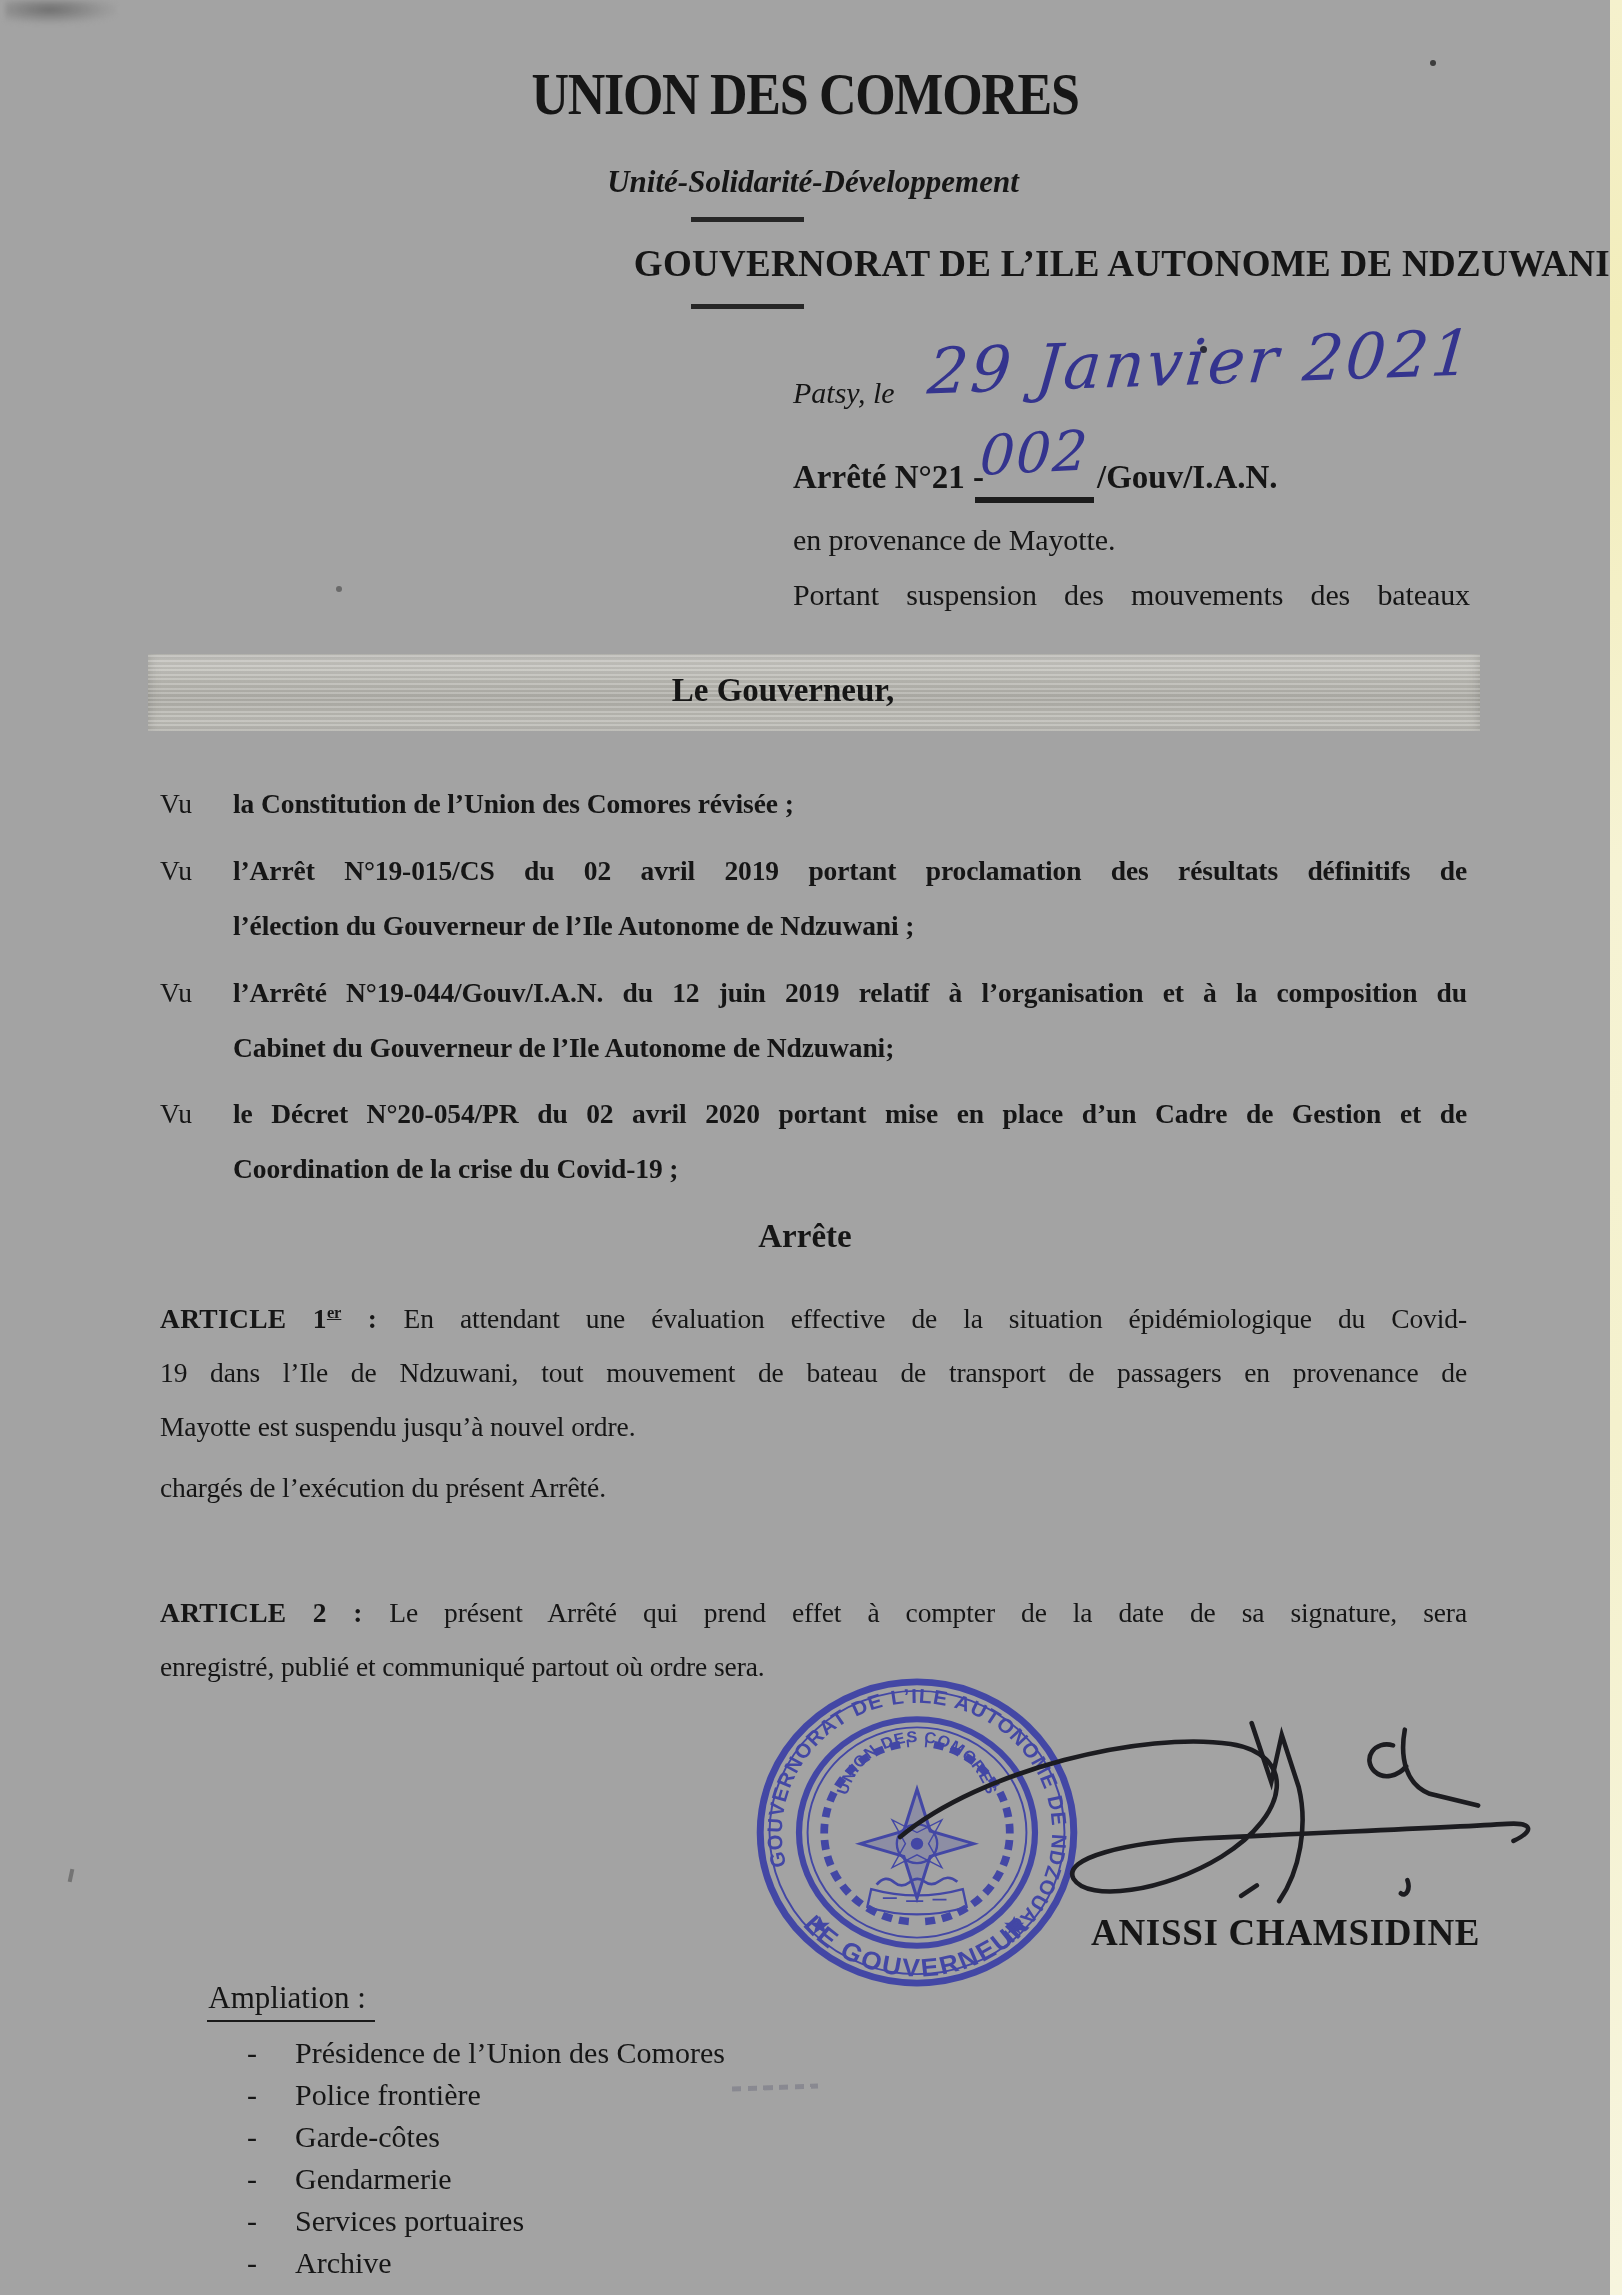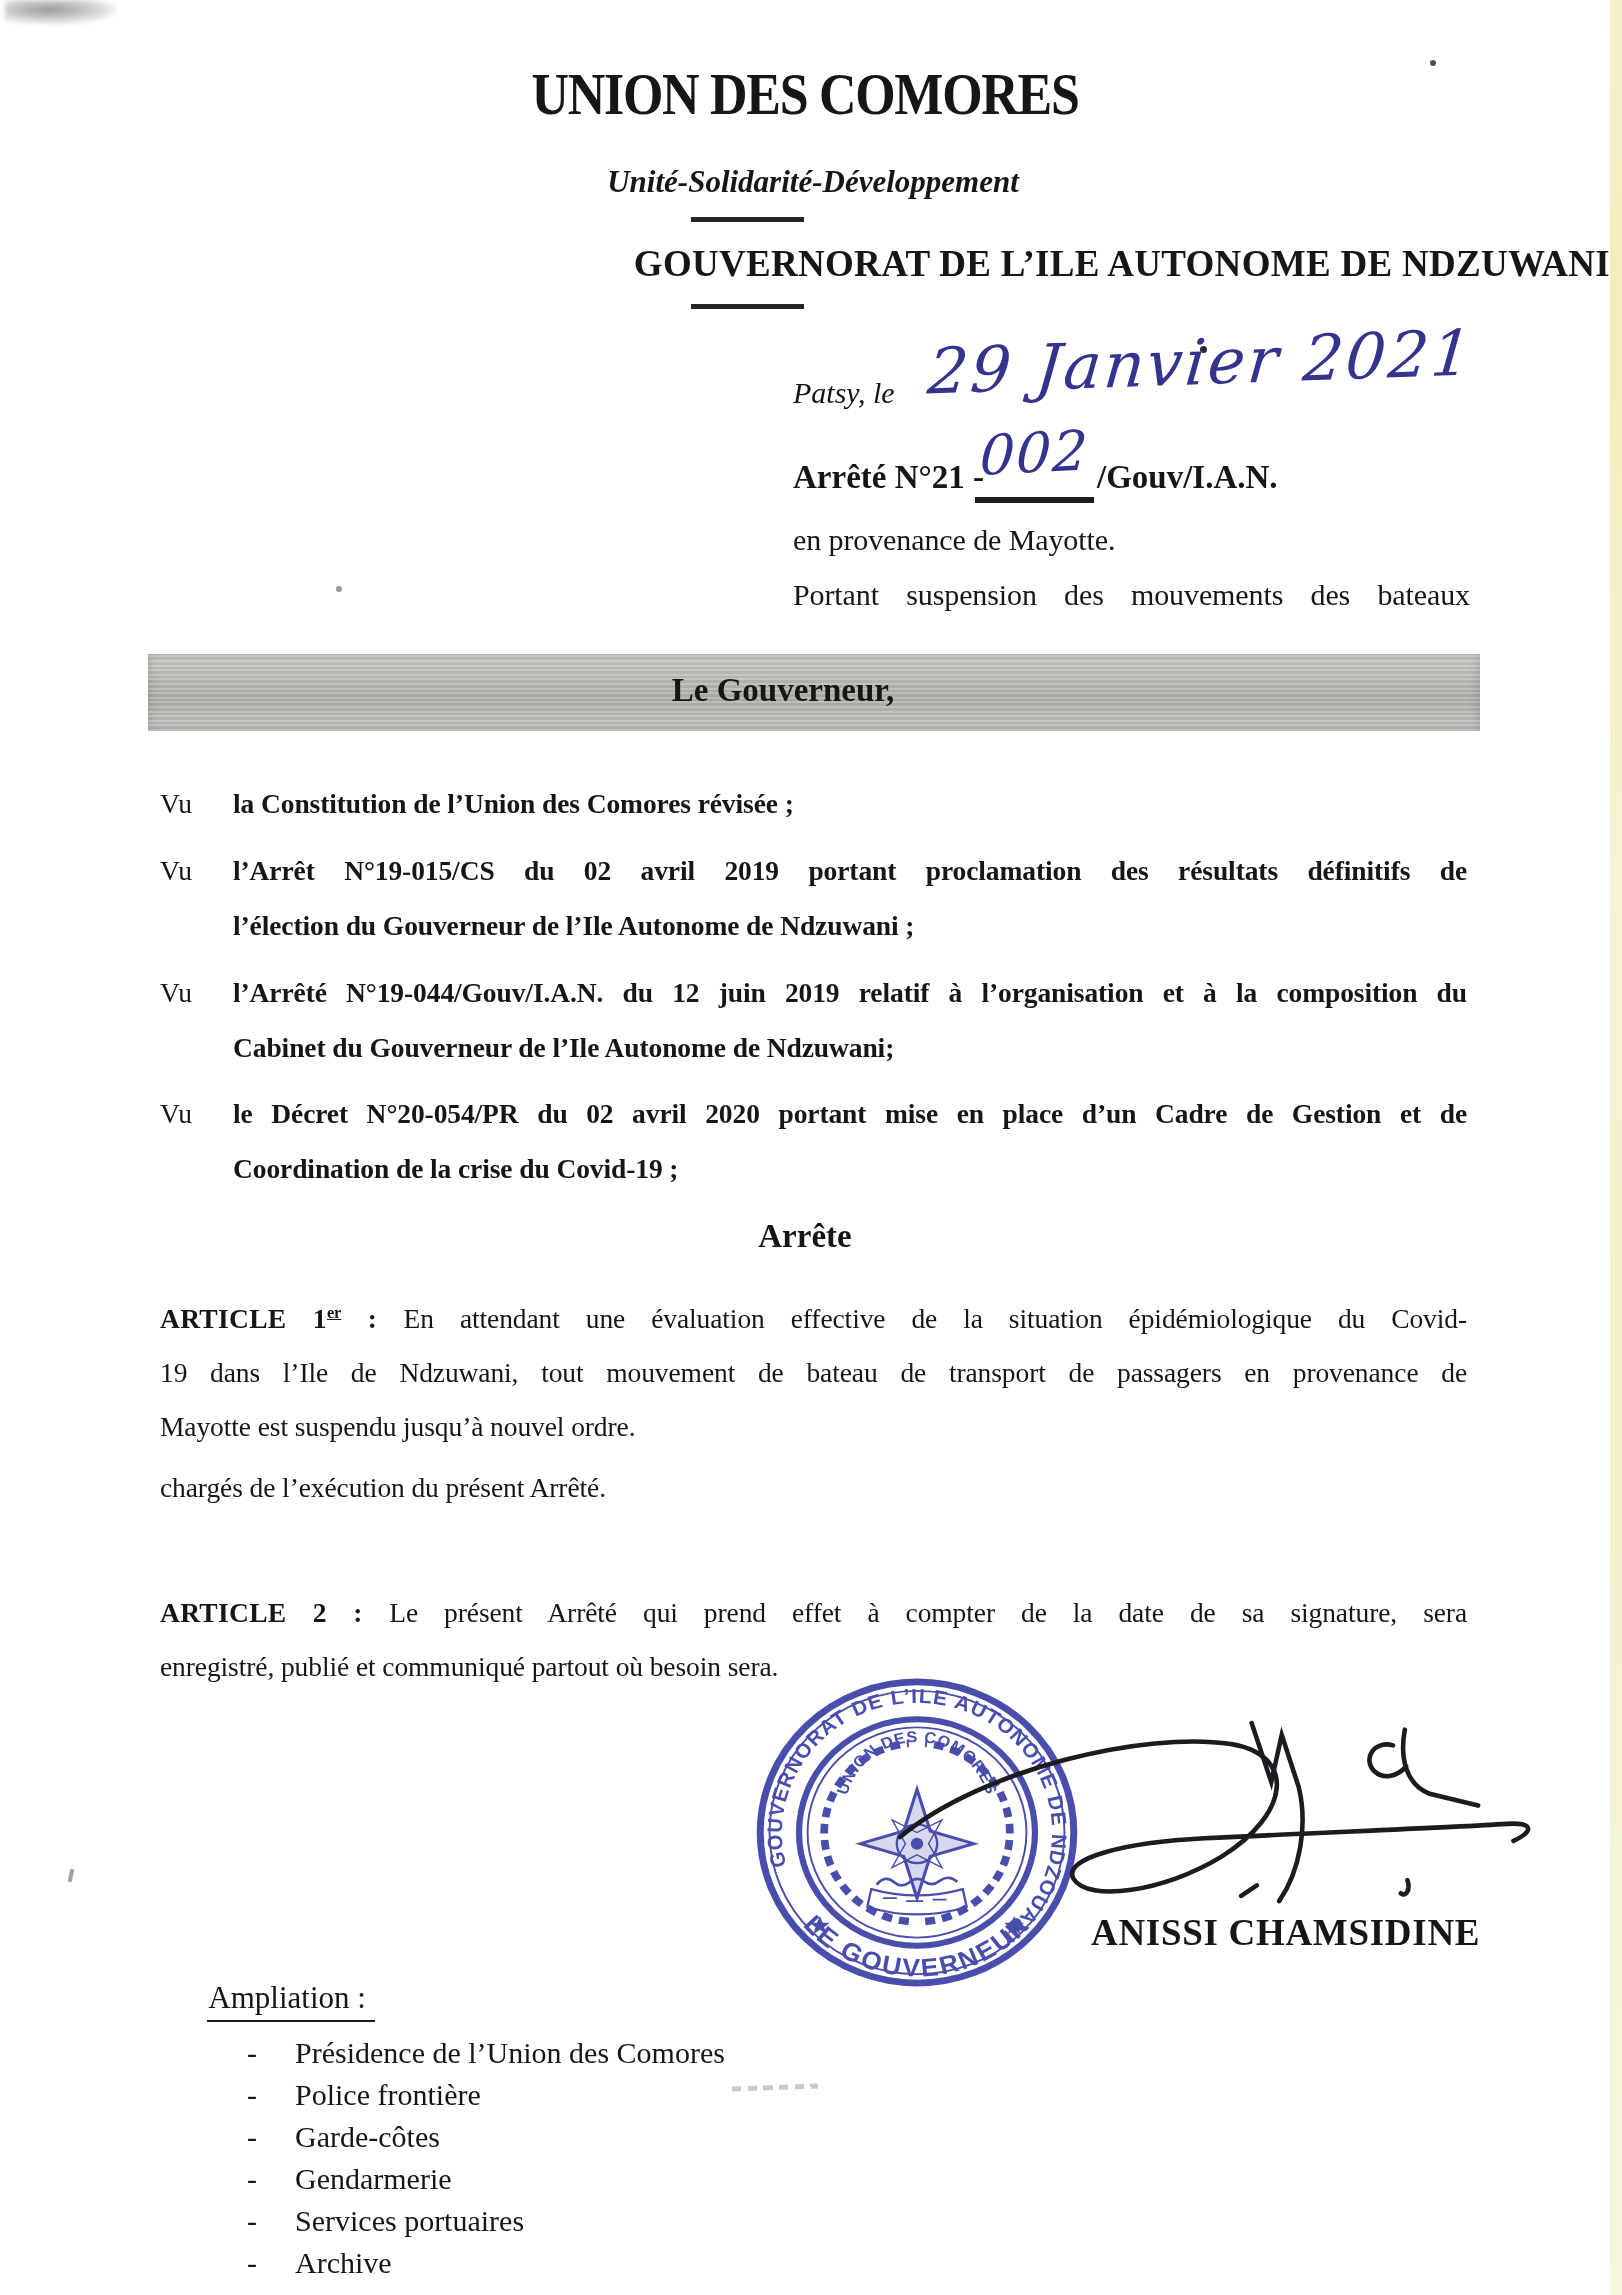--- a/index.html
+++ b/index.html
@@ -1,20 +1,20 @@
 <!DOCTYPE html>
 <html style="--ink: #34348e; --stamp: #3c41a6;font-size:10.5px"><head>
 <meta charset="utf-8">
 <style>
   :root { --ink:#34348e; --stamp:#3c41a6; --text:#161616; }
   * { margin:0; padding:0; box-sizing:border-box; }
   body { background:#777; }
   .page {
     position:relative; width:1623px; height:2295px; margin:0 auto;
-    background:#ffffff; color:var(--text);
+    background:#a3a3a3; color:var(--text);
     font-family:"Liberation Serif", serif; overflow:hidden;
   }
   .abs { position:absolute; }
 
   
   .edge-strip { right:0; top:0; bottom:0; width:13px;
     background:linear-gradient(to bottom,#f5f1cd 0%,#f2edba 14%,#f6f3d4 38%,#f4f1cd 62%,#f7f5de 100%); }
   .corner-smudge { left:5.2px; top:0; width:111px; height:23.6px; filter:blur(2px);
     background:radial-gradient(ellipse at 40% 40%, rgba(70,70,70,.55), rgba(130,130,130,.25) 60%, transparent 78%); }
   .dot { border-radius:50%; }
@@ -154,21 +154,21 @@
   <div class="abs article article-1">
     <div class="jl"><b>ARTICLE 1</b><sup>er</sup><b> : </b><span>En attendant une évaluation effective de la situation épidémiologique du Covid-</span></div>
     <div class="jl">19 dans l’Ile de Ndzuwani, tout mouvement de bateau de transport de passagers en provenance de</div>
     <div class="jl jl-last">Mayotte est suspendu jusqu’à nouvel ordre.</div>
   </div>
   <div class="abs article article-2">
     <div class="jl jl-last">chargés de l’exécution du présent Arrêté.</div>
   </div>
   <div class="abs article article-3">
     <div class="jl"><b>ARTICLE 2</b><sup></sup><b> : </b><span>Le présent Arrêté qui prend effet à compter de la date de sa signature, sera</span></div>
-    <div class="jl jl-last">enregistré, publié et communiqué partout où besoin sera.</div>
+    <div class="jl jl-last">enregistré, publié et communiqué partout où ordre sera.</div>
   </div>
 
   <svg class="abs stamp" viewBox="0 0 420 420" preserveAspectRatio="none">
     <defs>
       <path id="arcTop" d="M 41.9 255 A 174 174 0 1 1 309.8 352.5"></path>
       <path id="arcBottom" d="M 62.1 334.1 A 193 193 0 0 0 357.9 334.1"></path>
       <path id="arcInner" d="M 119 194 A 92 92 0 1 1 301 194"></path>
       <path id="star" d="M0 -13 L3.8 -4 L13 -4 L5.6 1.8 L8 11 L0 5.4 L-8 11 L-5.6 1.8 L-13 -4 L-3.8 -4 Z"></path>
     </defs>
     <g stroke="var(--stamp)" fill="none">

